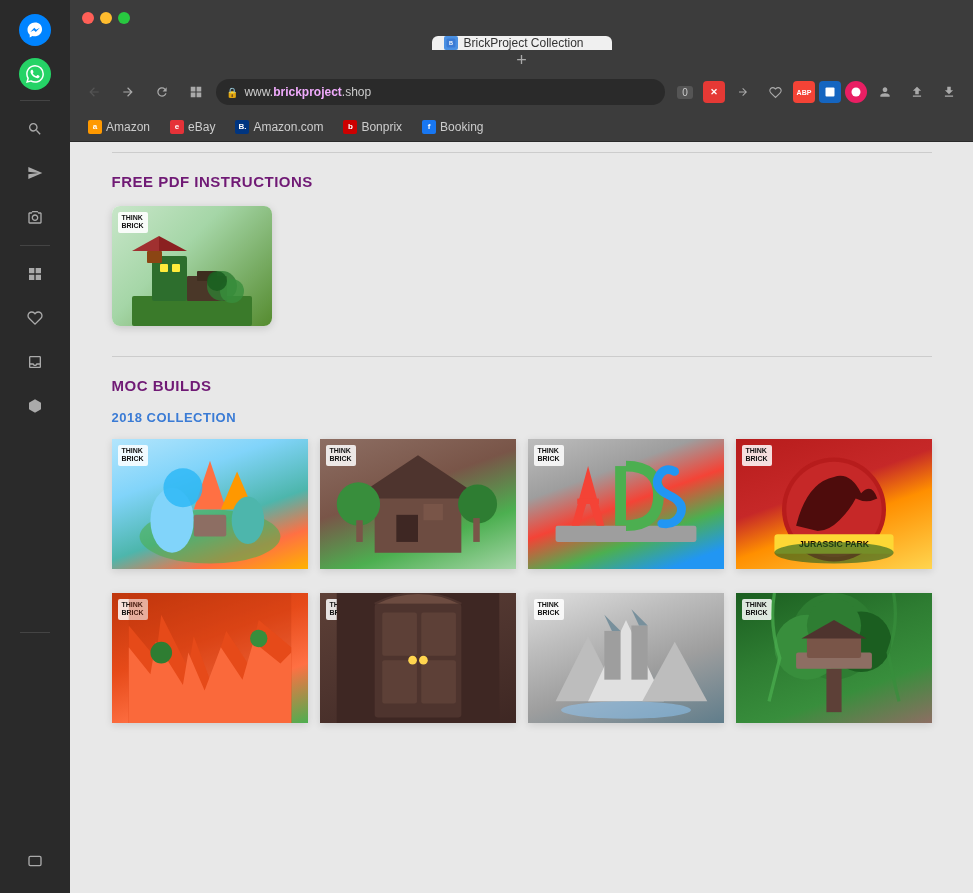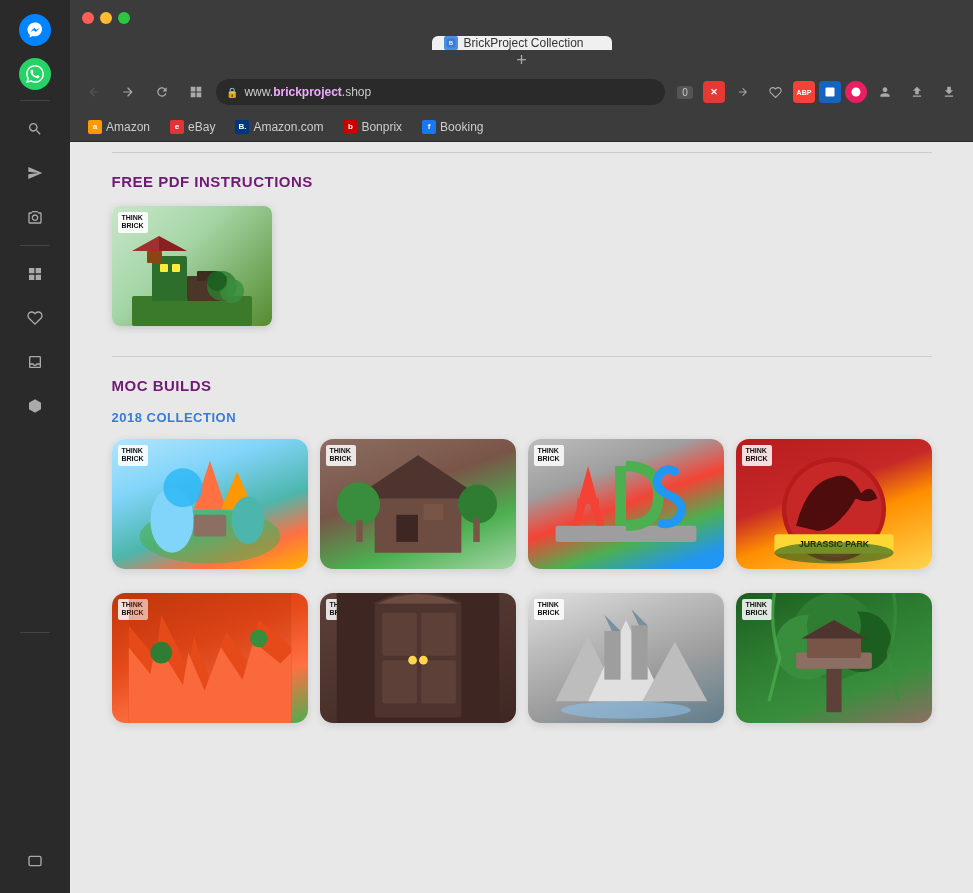--- a/index.html
+++ b/index.html
@@ -275,21 +275,21 @@
 
     
     .builds-grid {
       display: grid;
       grid-template-columns: repeat(4, 1fr);
       gap: 12px;
       margin-bottom: 24px;
     }
     .build-card {
       background: white;
-      border-radius: 13px;
+      border-radius: 0;
       overflow: hidden;
       height: 130px;
       display: flex;
       align-items: center;
       justify-content: center;
       box-shadow: 0 2px 8px rgba(0,0,0,0.12);
       cursor: pointer;
       position: relative;
     }
     .build-card-bg {

